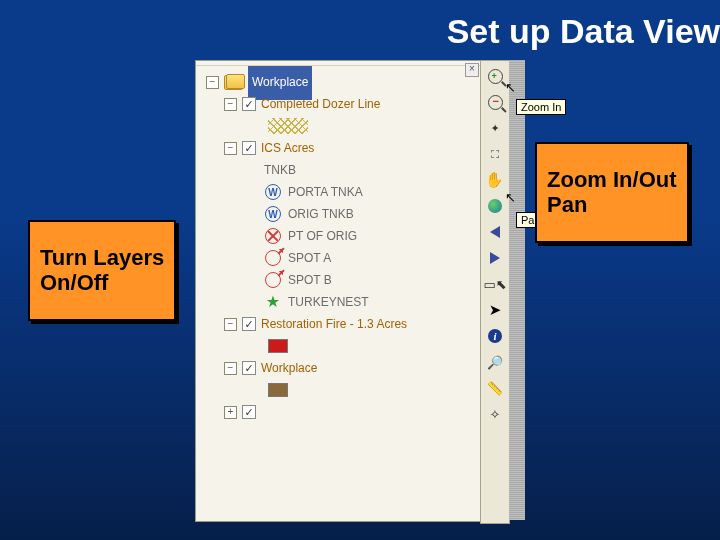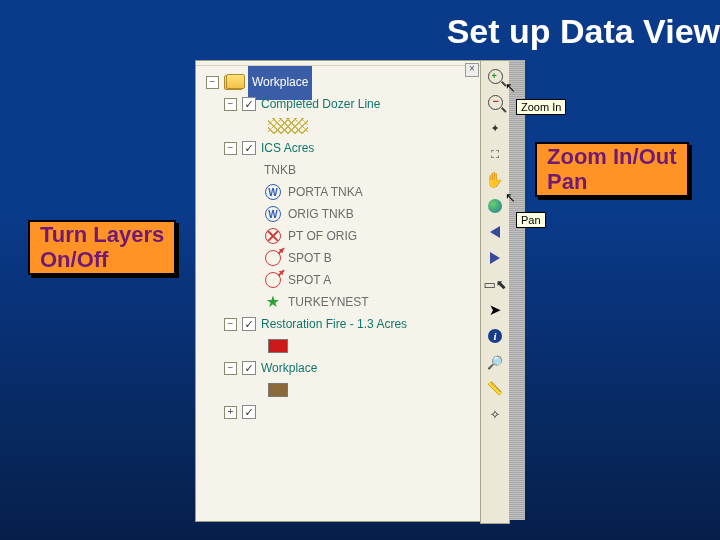--- a/index.html
+++ b/index.html
@@ -6,21 +6,21 @@
   .slide{width:720px;height:540px;background:linear-gradient(to bottom,#0a3a8a 0%,#0a3a8a 40%,#061f4a 100%);position:relative}
   .title{color:#fff;font-size:34px;font-weight:bold;text-align:right;padding-top:12px}
   
   .panel{position:absolute;left:195px;top:60px;width:285px;height:460px;background:#f6f4ea;border:1px solid #9b9b7f;border-right:none}
   .panel-top{height:4px;background:#f6f4ea;border-bottom:1px solid #d5d2be;position:relative}
   .toc{font-family:Tahoma,Arial,sans-serif;font-size:12px;color:#555;padding:4px 4px}
   .node{display:flex;align-items:center;height:20px;margin:2px 0}
   .ind1{margin-left:6px}.ind2{margin-left:24px}.ind3{margin-left:64px}
   .exp{width:11px;height:11px;border:1px solid #8a8a6c;background:#fff;display:flex;align-items:center;justify-content:center;font-size:10px;line-height:10px;color:#555;margin-right:5px}
   .chk{width:12px;height:12px;border:1px solid #888;background:#fff;display:flex;align-items:center;justify-content:center;margin-right:5px;font-size:11px;color:#333}
-  .lbl{color:#0f766e}
+  .lbl{color:#a16207}
   .root-icon{width:17px;height:13px;border:1px solid #b08b2a;background:linear-gradient(#ffe27a,#f2c24a);border-radius:2px;margin-right:5px;position:relative}
   .root-icon::after{content:"";position:absolute;right:-3px;top:-2px;width:17px;height:13px;border:1px solid #b08b2a;background:linear-gradient(#ffe27a,#f2c24a);border-radius:2px}
   .root-lbl{background:#3a5da8;color:#ffffff;padding:11px 4px}
   .swatch{width:18px;height:12px;border:1px solid #777;display:inline-block;margin-left:4px}
   .sw-red{background:#cc1a1a}
   .sw-brown{background:#8a6a3b}
   .pat{width:40px;height:16px;margin-left:4px;background:
      repeating-linear-gradient(45deg,transparent 0 4px,#c9b44a 4px 5px),
      repeating-linear-gradient(-45deg,transparent 0 4px,#c9b44a 4px 5px)}
   .sym{width:18px;height:18px;display:flex;align-items:center;justify-content:center;margin-right:6px}
@@ -52,21 +52,21 @@
   .binoc,.ruler,.wand{font-size:13px}
   
   .gray{position:absolute;left:509px;top:60px;width:16px;height:460px;background:repeating-linear-gradient(0deg,#bfbfbf 0 1px,#a8a8a8 1px 2px)}
   
   .tip{position:absolute;background:#ffffe1;border:1px solid #000;font-family:Tahoma,Arial,sans-serif;font-size:11px;padding:1px 4px;white-space:nowrap}
   .tip1{left:516px;top:99px}
   .tip2{left:516px;top:212px}
   .ta1{position:absolute;left:505px;top:80px;font-size:13px;color:#000}
   .ta2{position:absolute;left:505px;top:190px;font-size:13px;color:#000}
   
-  .call{position:absolute;background:#ff9326;border:2px solid #000;box-shadow:3px 3px 0 #000;padding:0 10px;font-size:22px;font-weight:bold;color:#701a75;line-height:1.15}
+  .call{position:absolute;background:#ff9326;border:2px solid #000;box-shadow:3px 3px 0 #000;padding:23px 10px;font-size:22px;font-weight:bold;color:#000000;line-height:1.15}
   .call-a{left:535px;top:142px}
   .call-b{left:28px;top:220px}
 </style>
 </head>
 <body>
 
 <div class="slide">
   <div class="title">Set up Data View</div>
 
   <div class="panel">
@@ -113,27 +113,27 @@
       <div class="node ind3">
         <div class="sym">
             <div class="circ c-red x"></div>
           </div>
         <span class="sub-lbl">PT OF ORIG</span>
       </div>
       <div class="node ind3">
         <div class="sym">
             <div class="circ c-red male"></div>
           </div>
+        <span class="sub-lbl">SPOT A</span>
+      </div>
+      <div class="node ind3">
+        <div class="sym">
+            <div class="circ c-red male"></div>
+          </div>
         <span class="sub-lbl">SPOT B</span>
-      </div>
-      <div class="node ind3">
-        <div class="sym">
-            <div class="circ c-red male"></div>
-          </div>
-        <span class="sub-lbl">SPOT A</span>
       </div>
       <div class="node ind3">
         <div class="sym">
             <span class="star">★</span>
           </div>
         <span class="sub-lbl">TURKEYNEST</span>
       </div>
 
       <div class="node ind2">
         <div class="exp">−</div>

